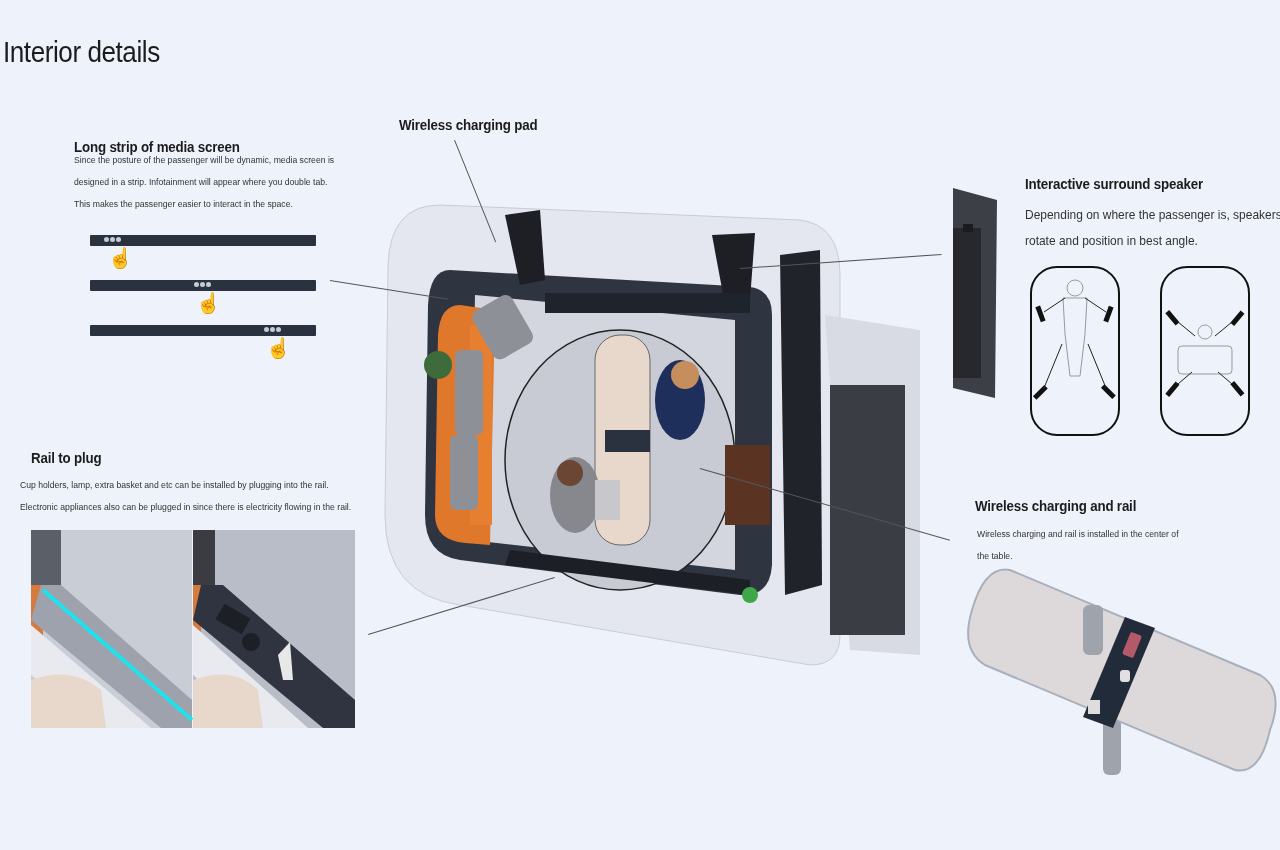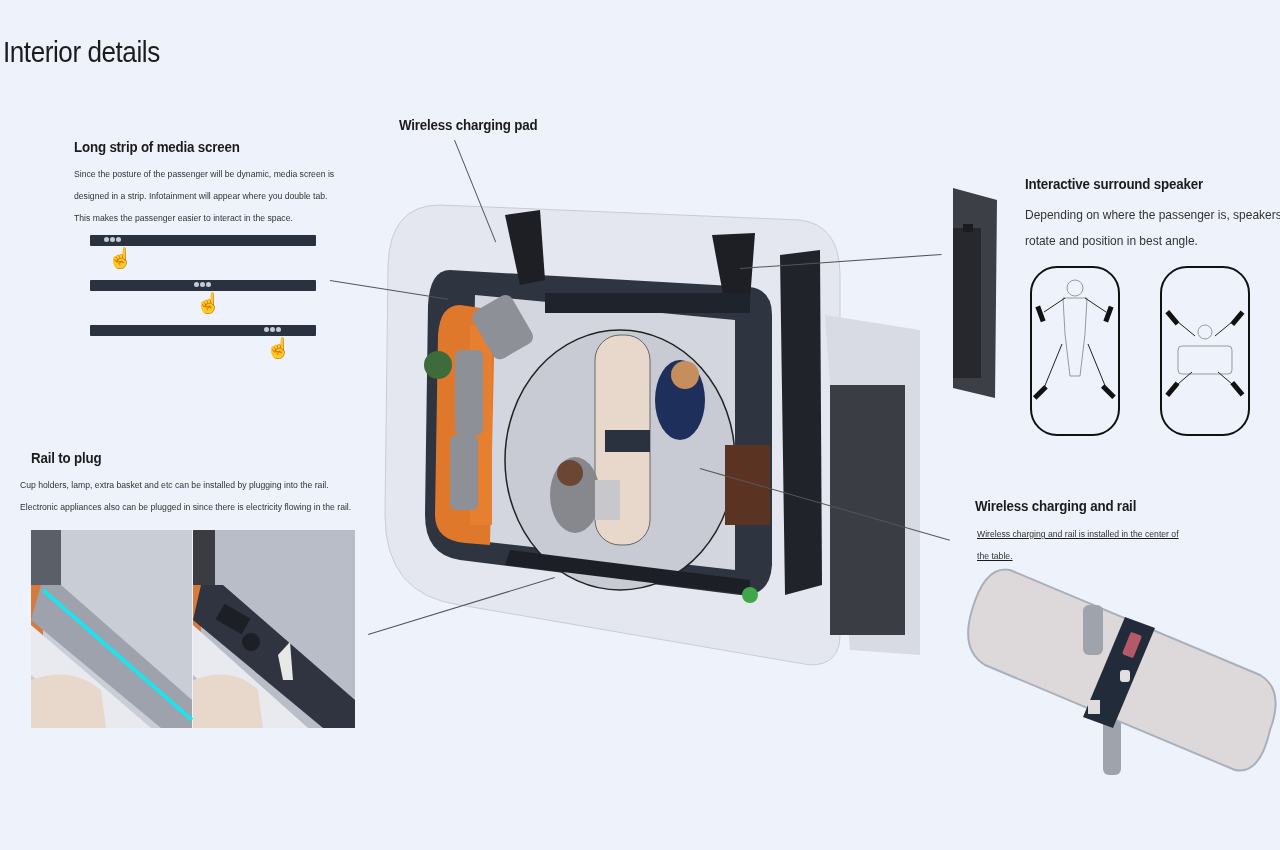--- a/index.html
+++ b/index.html
@@ -15,21 +15,21 @@
   .hand{position:absolute;font-size:20px;color:#111;line-height:1;}
   .leader{position:absolute;height:1px;background:#555;transform-origin:0 0;}
   svg{display:block;}
 </style>
 </head>
 <body>
 
 <div class="abs page-title">Interior details</div>
 
 <div class="abs heading" style="left:74px;top:139px;">Long strip of media screen</div>
-<div class="abs" style="left:74px;top:163px;">
+<div class="abs" style="left:74px;top:149px;">
   <div class="desc">Since the posture of the passenger will be dynamic,  media screen is</div>
   <div class="desc">designed in a strip. Infotainment will appear where you double tab.</div>
   <div class="desc">This makes the passenger easier to interact in the space.</div>
 </div>
 
 <div class="abs" style="left:88px;top:232px;width:232px;height:140px;">
   <div class="strip" style="left:2px;top:3px;width:226px;">
     <div class="dots" style="left:14px;">
         <i></i>
         <i></i>
@@ -183,21 +183,21 @@
     <rect x="10" y="115" width="5" height="16" fill="#111" transform="rotate(40 12 123)"></rect>
     <rect x="75" y="115" width="5" height="16" fill="#111" transform="rotate(-40 77 123)"></rect>
     <line x1="18" y1="56" x2="35" y2="70" stroke="#222"></line>
     <line x1="72" y1="56" x2="55" y2="70" stroke="#222"></line>
     <line x1="18" y1="118" x2="32" y2="106" stroke="#222"></line>
     <line x1="72" y1="118" x2="58" y2="106" stroke="#222"></line>
   </svg>
 </div>
 
 <div class="abs heading" style="left:975px;top:498px;">Wireless charging and rail</div>
-<div class="abs" style="left:977px;top:523px;text-decoration:underline;">
+<div class="abs" style="left:977px;top:523px;">
   <div class="desc">Wireless charging and rail is installed in the center of</div>
   <div class="desc">the table.</div>
 </div>
 
 <div class="abs" style="left:960px;top:565px;width:320px;height:220px;">
   <svg width="320" height="220" viewBox="0 0 320 220">
     <rect x="143" y="150" width="18" height="60" rx="6" fill="#9fa3ac"></rect>
     <path d="M50 5 L300 110 Q325 125 310 165 Q300 210 275 205 L25 100 Q0 85 12 45 Q25 0 50 5 Z" fill="#ddd9da" stroke="#aab0bb" stroke-width="2"></path>
     <rect x="123" y="40" width="20" height="50" rx="6" fill="#9fa3ac"></rect>
     <polygon points="165,52 195,63 153,163 123,152" fill="#222b3a"></polygon>

